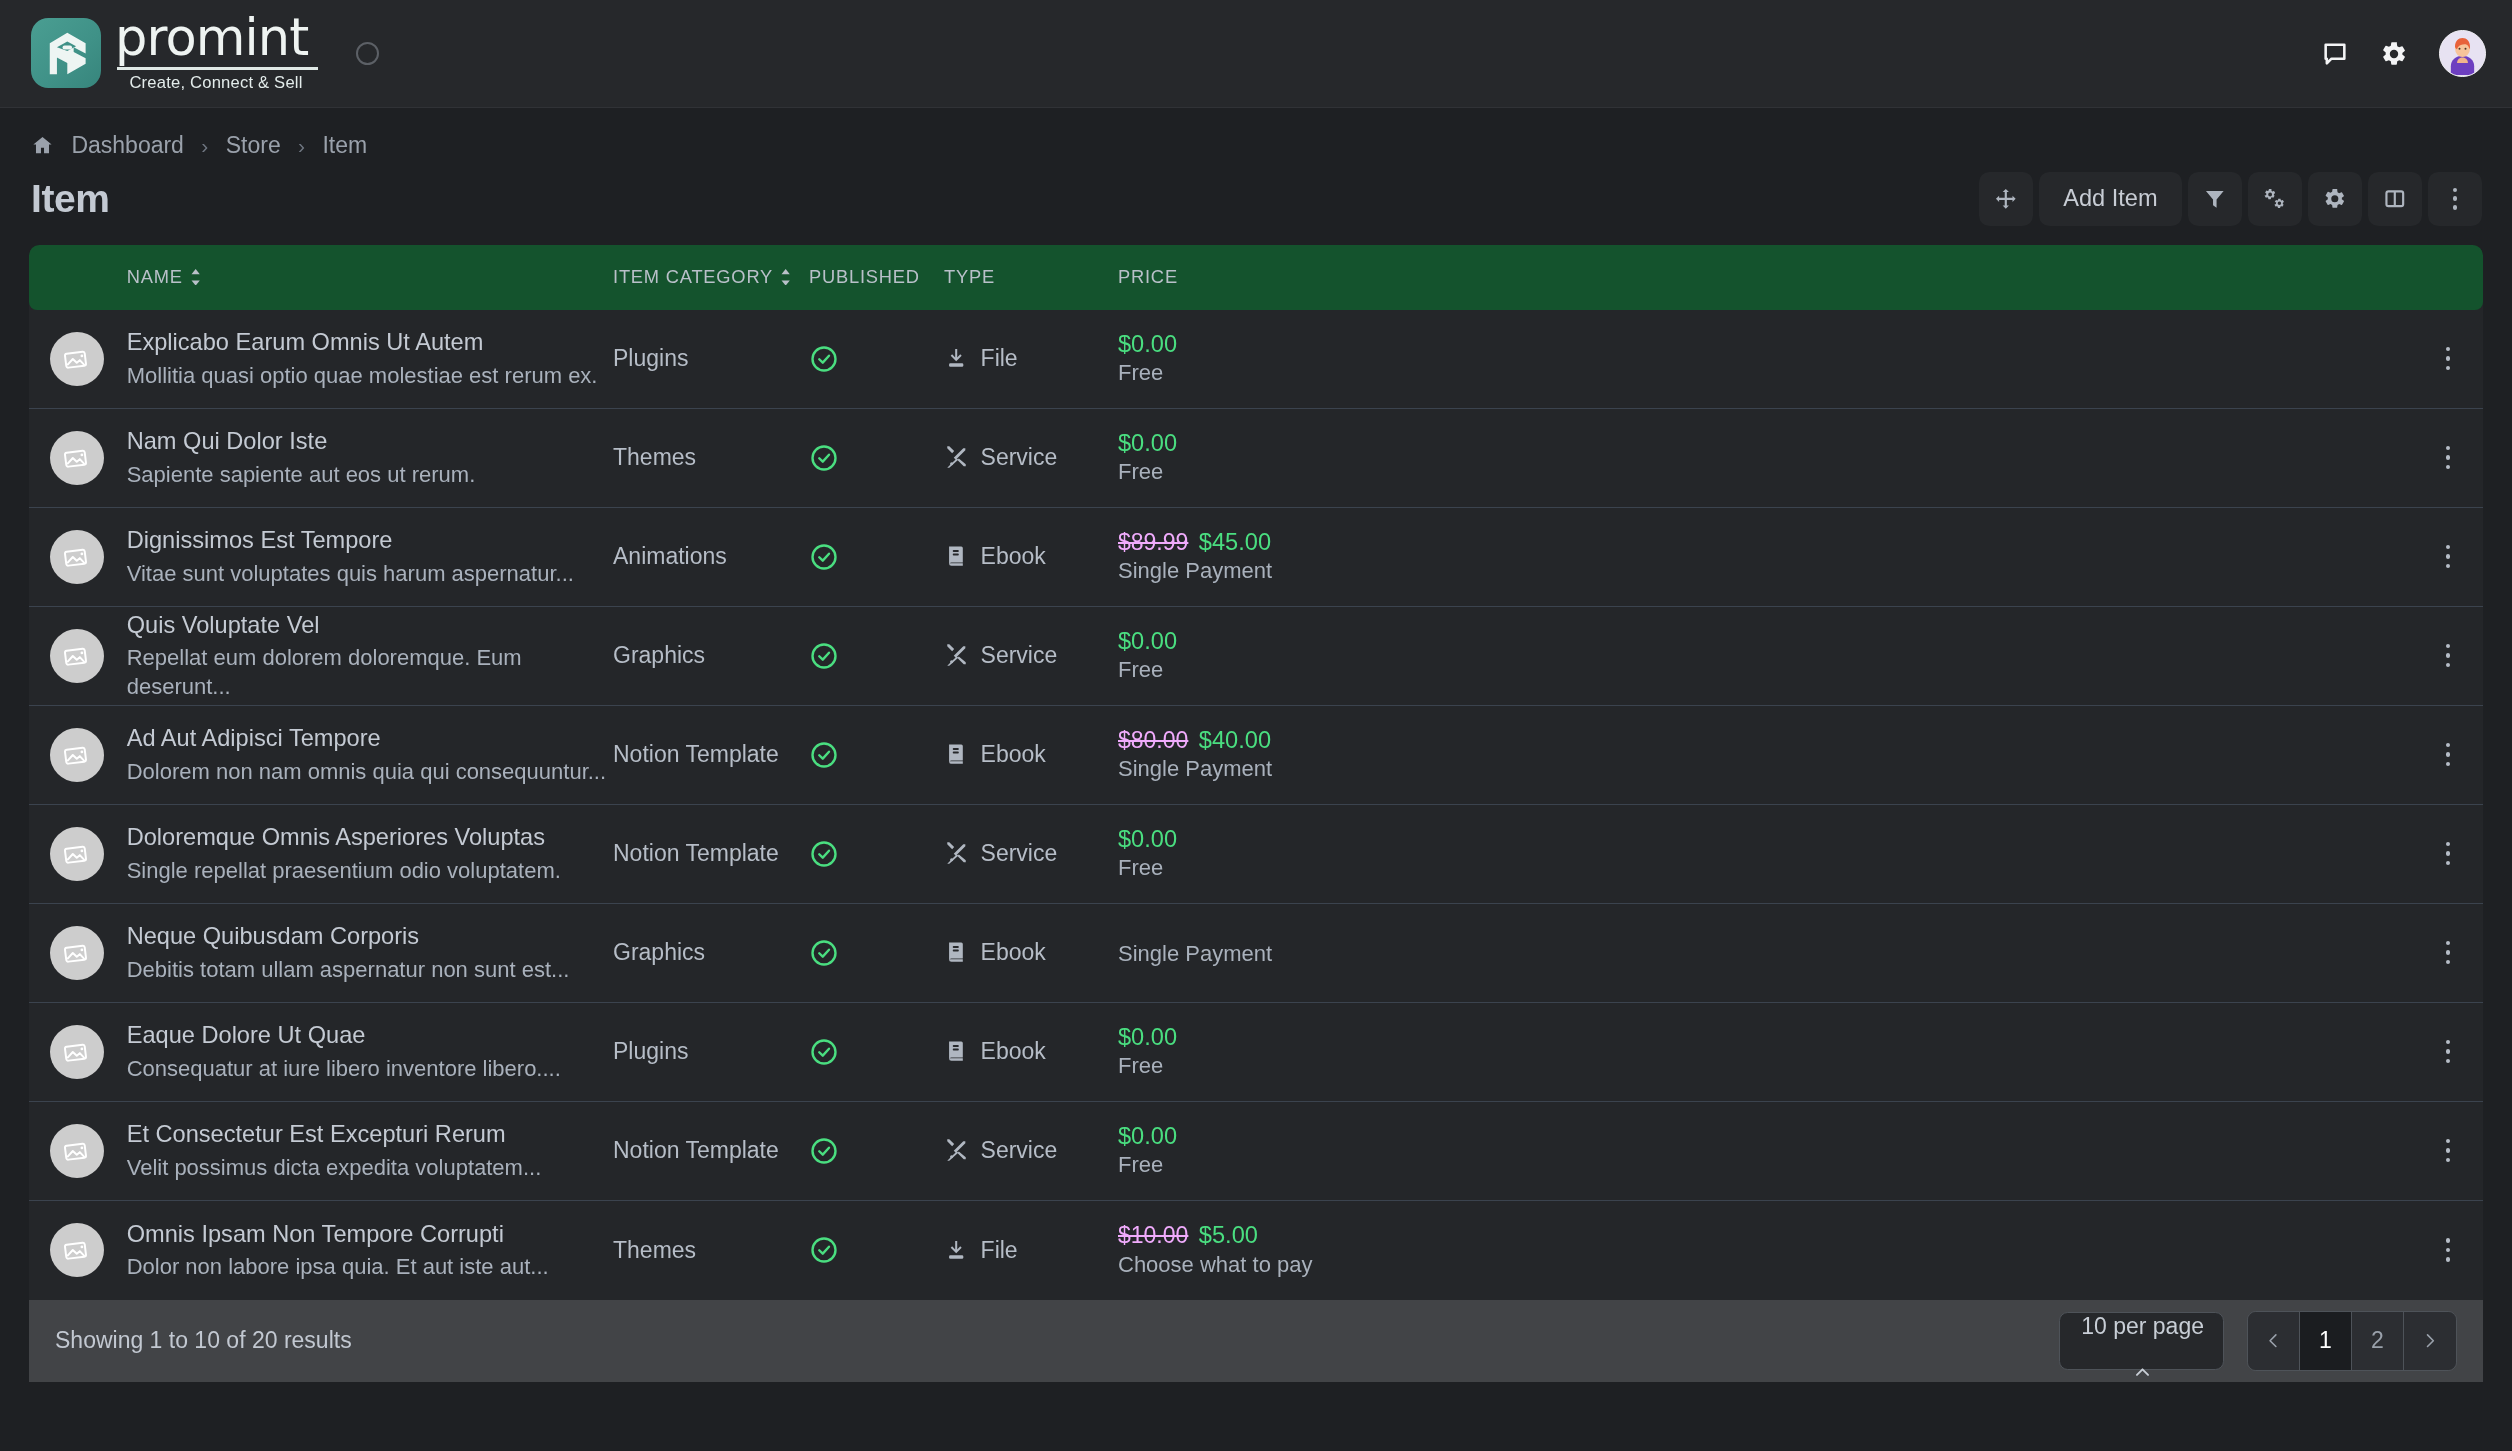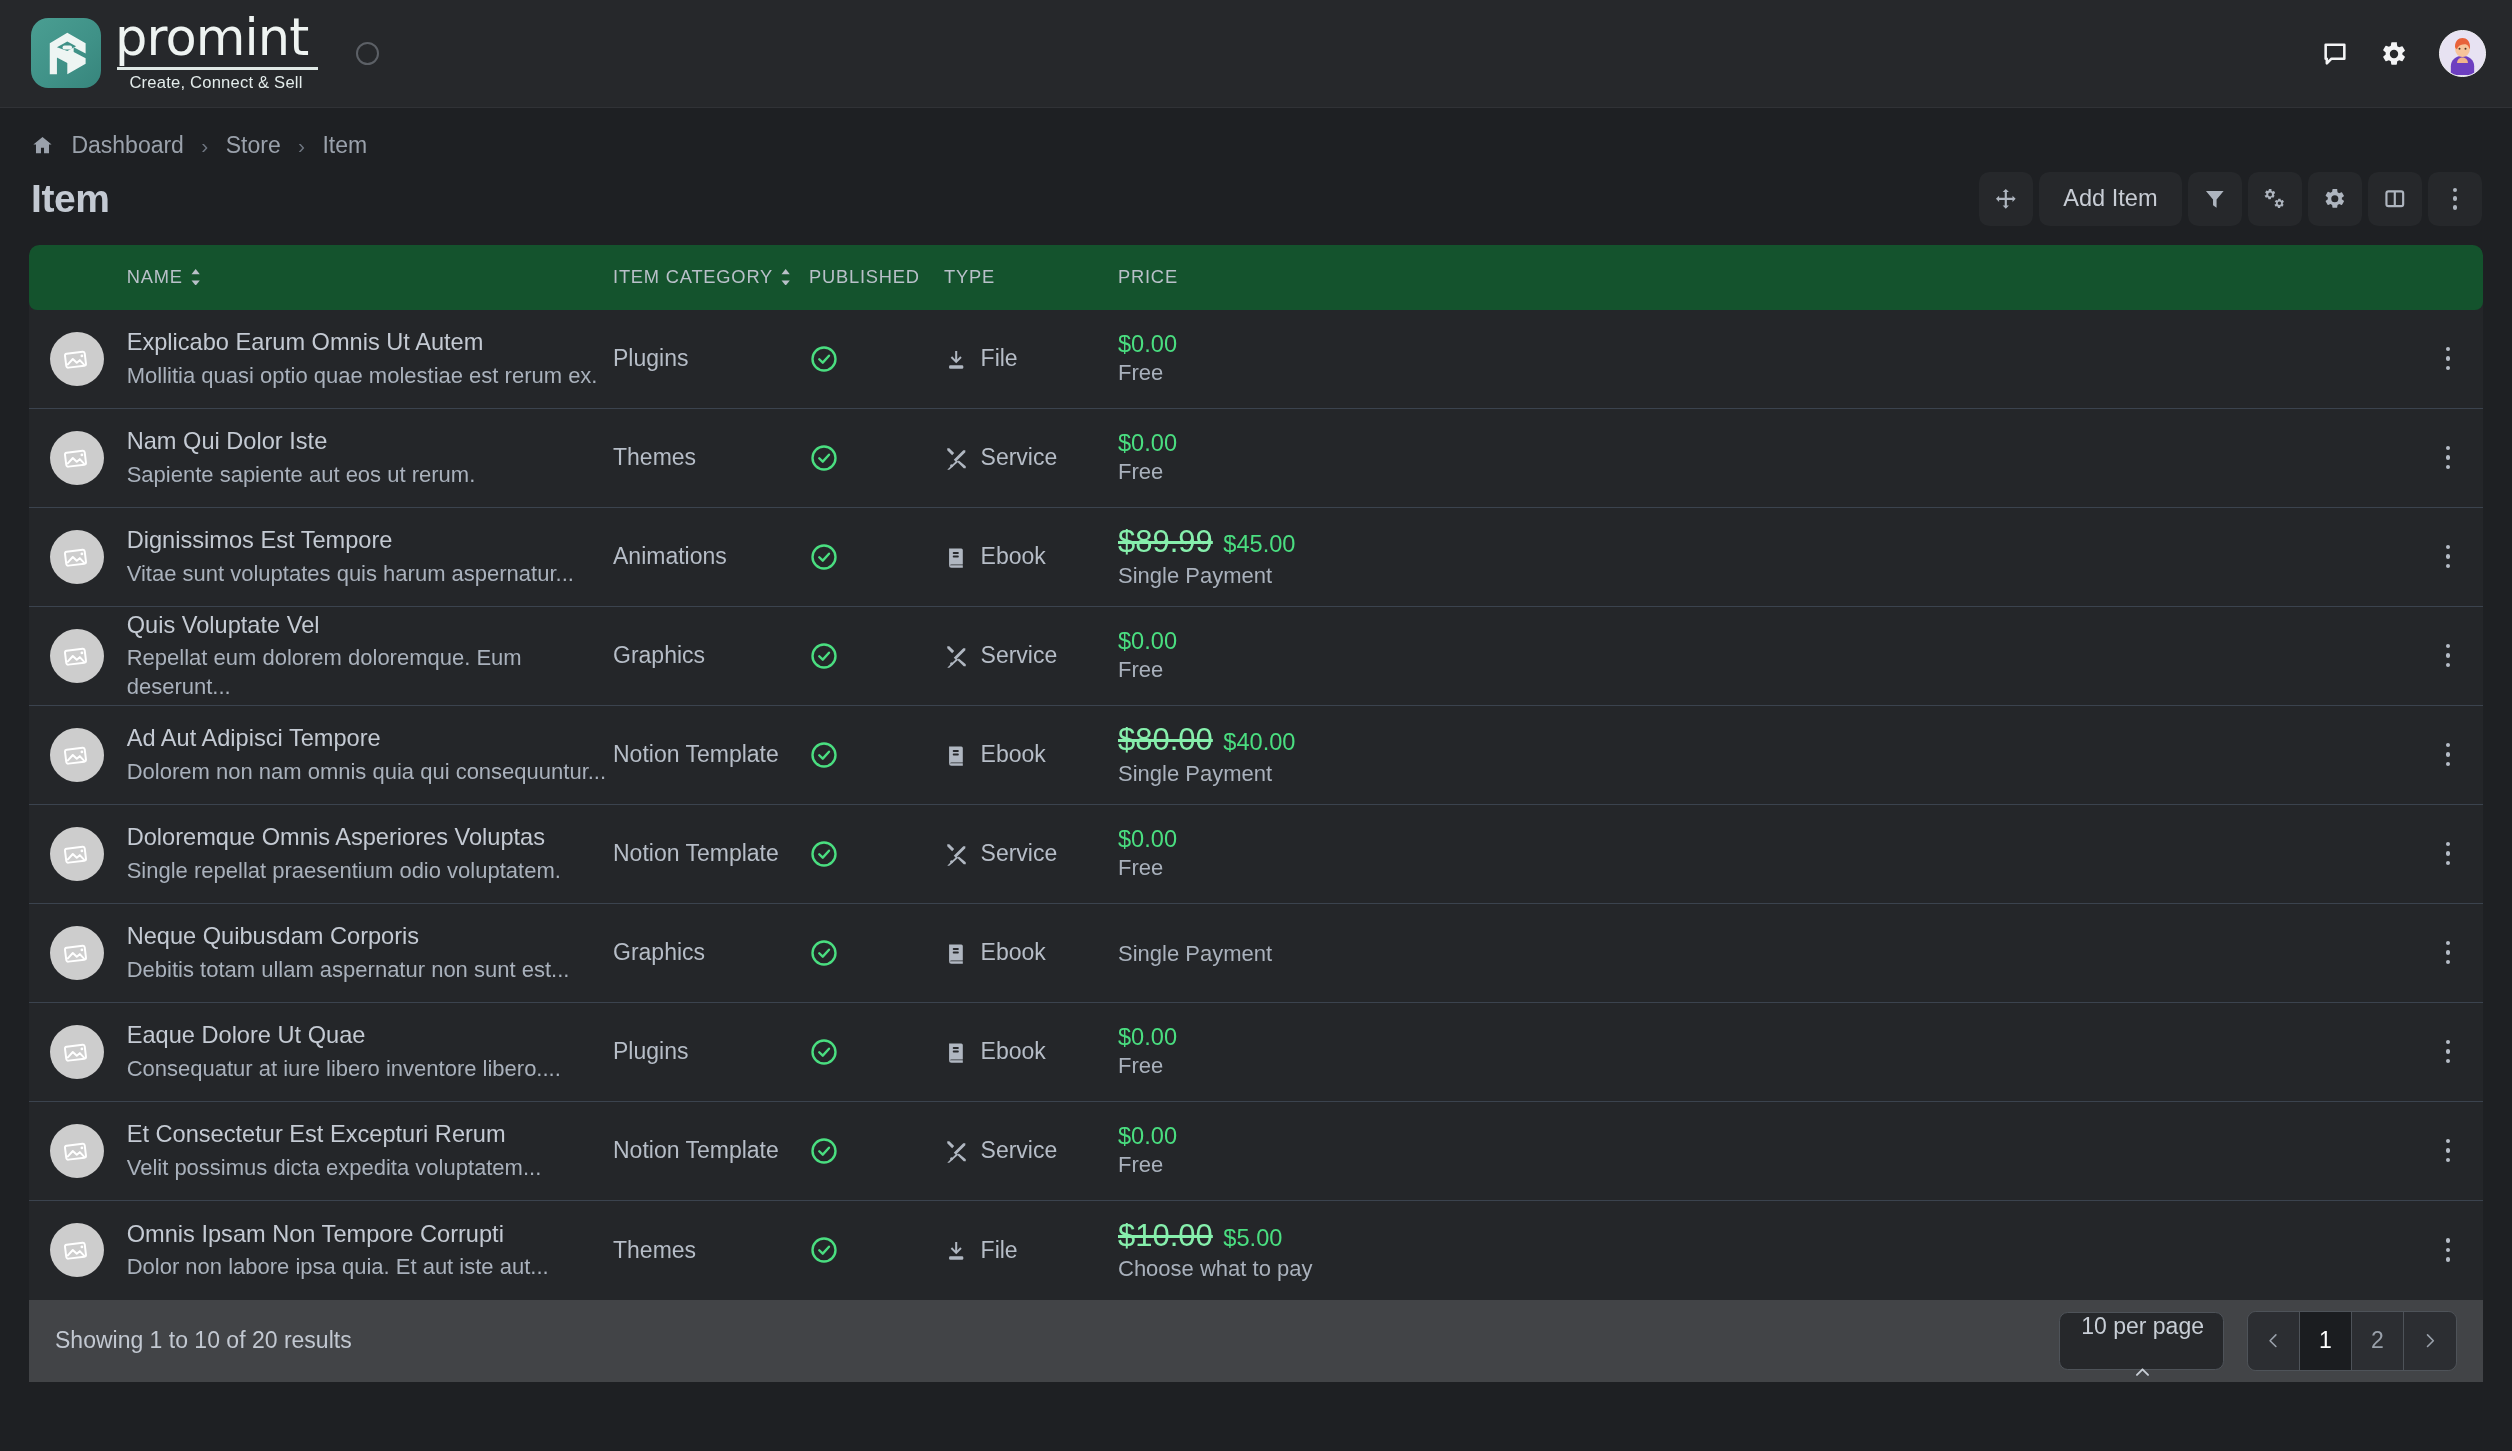--- a/index.html
+++ b/index.html
@@ -138,27 +138,27 @@
   }
   .thumb svg { width: 28px; height: 28px; display:block; color:#ffffff; }
 
   .name-main { font-size: 23.6px; color: #c4cad3; line-height: 1.32; }
   .name-sub  { font-size: 22px; color: #a9b1bc; line-height: 1.32; margin-top: 2.6px; }
   .cat-txt   { font-size: 23px; color: #b6bdc7; }
 
   .pub-badge { display:flex; }
   .pub-badge svg { width: 30px; height: 30px; display:block; }
 
-  .type-cell { display: flex; align-items: flex-end; gap: 12.2px; }
+  .type-cell { display: flex; align-items: center; gap: 12.2px; }
   .type-ic { color:#b0b7c1; display:flex; }
   .type-ic svg { width: 24.4px; height: 24.4px; display:block; }
   .type-txt { font-size: 23px; color: #b6bdc7; }
 
   .price-now   { font-size: 23.6px; color: #4ade80; }
-  .price-old   { font-size: 31px; color: #86efac; text-decoration: line-through; margin-right: 10.5px; }
+  .price-old   { font-size: 23px; color: #f0abfc; text-decoration: line-through; margin-right: 10.5px; }
   .price-note  { font-size: 22px; color: #a9b1bc; margin-top: 2.6px; }
 
   .row-kebab { display:flex; flex-direction:column; gap:5.2px; align-items:center; cursor:pointer; }
   .row-kebab i { width:4.4px; height:4.4px; border-radius:50%; background:#b6bdc7; display:block; }
 
   
   .tfoot {
     margin: 0 29px 0 29px;
     background: #424447;
     min-height: 82px;

